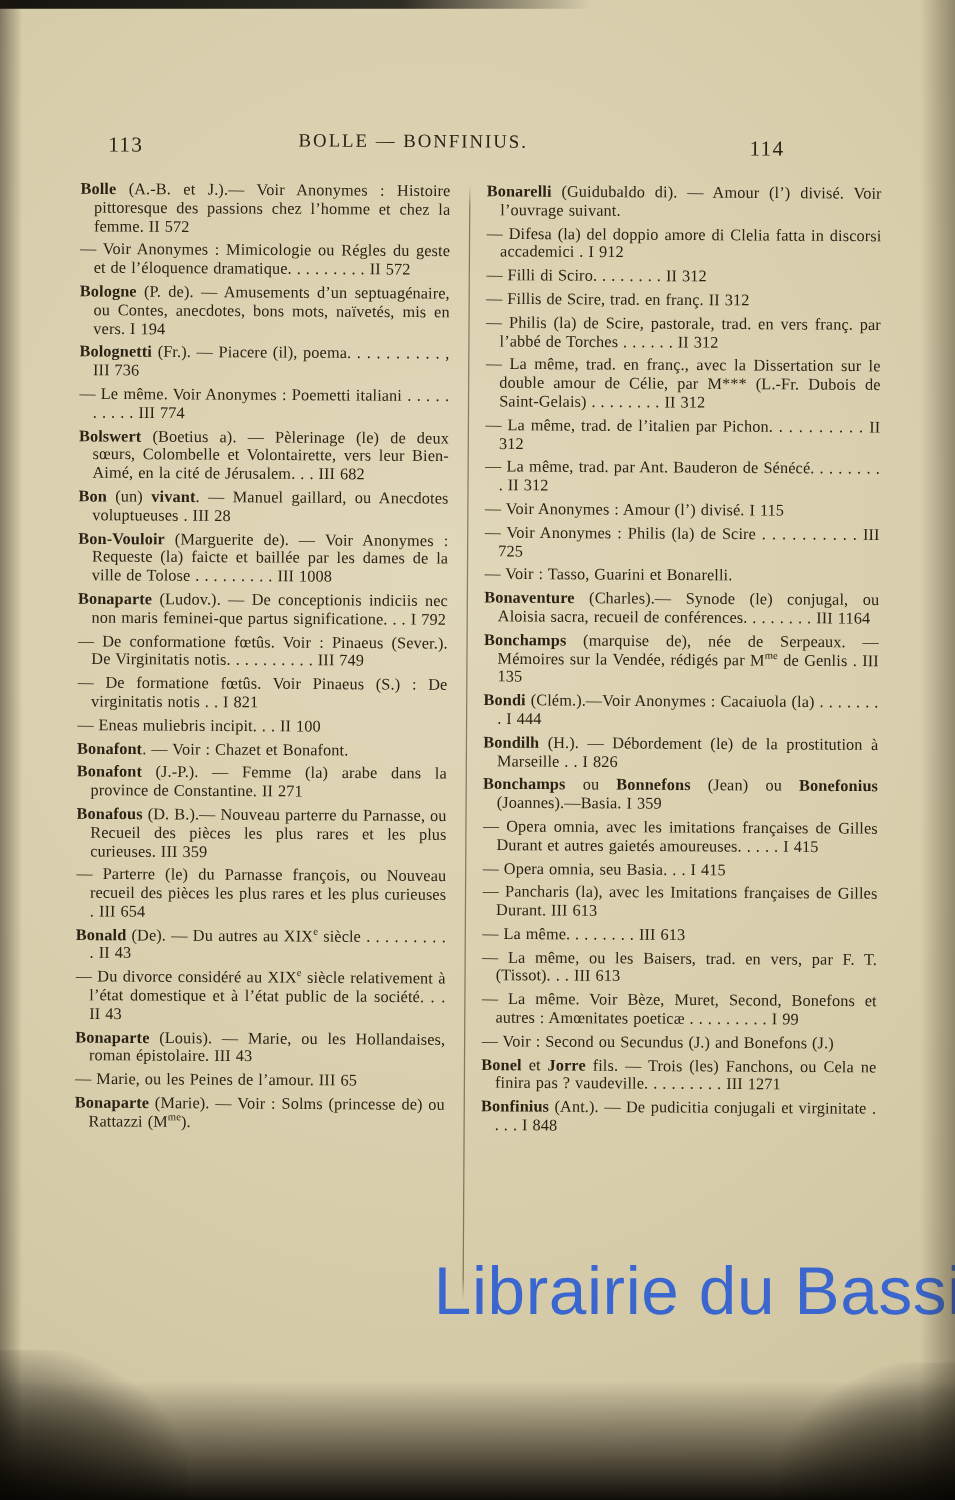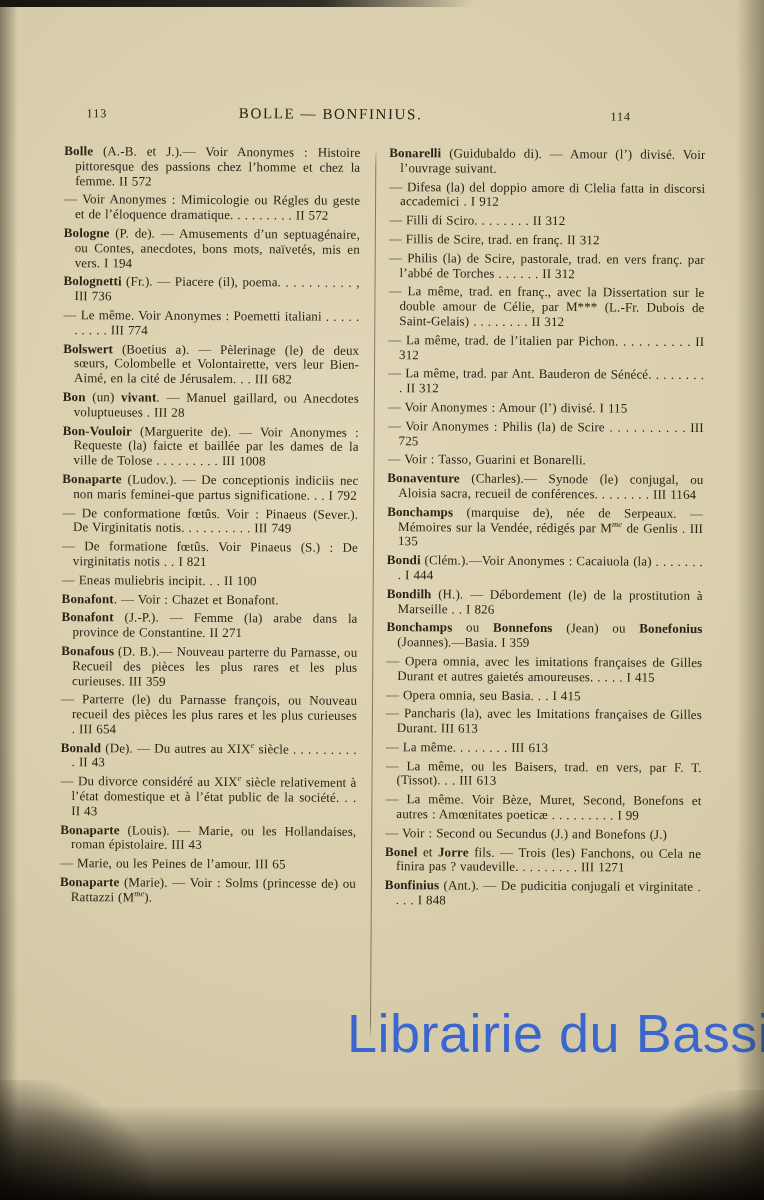--- a/index.html
+++ b/index.html
@@ -30,44 +30,44 @@
   .corner-bl{position:absolute;left:0;bottom:0;width:150px;height:120px;
     background:radial-gradient(ellipse at 0% 100%, rgba(5,4,2,.9) 0%, rgba(5,4,2,.35) 55%, rgba(5,4,2,0) 75%);}
   .corner-br{position:absolute;right:0;bottom:0;width:140px;height:110px;
     background:radial-gradient(ellipse at 100% 100%, rgba(5,4,2,.85) 0%, rgba(5,4,2,.3) 55%, rgba(5,4,2,0) 75%);}
 
   .page-body{
     position:absolute;inset:0;color:var(--ink);
     transform:rotate(.35deg);transform-origin:50% 45%;
   }
   .header{position:absolute;top:106px;left:62px;right:60px;height:22px;}
-  .pageno{position:absolute;top:2px;font-size:12px;letter-spacing:1px;text-align:center;}
+  .pageno{position:absolute;top:2px;font-size:17px;letter-spacing:1px;text-align:center;}
   .pn-left{left:22px;}
-  .pn-right{left:546px;}
+  .pn-right{left:535px;}
   .running-title{
     position:absolute;left:0;right:110px;top:0;text-align:center;
     font-size:15px;letter-spacing:1.6px;
   }
 
   .columns{position:absolute;top:146px;left:62px;display:flex;align-items:flex-start;}
   .col{overflow:hidden;}
   .col-left{width:296px;}
   .col-right{width:316px;}
   .divider{
     width:1px;height:892px;margin:2px 13px 0 15px;
     background:linear-gradient(to bottom, rgba(60,48,28,0) 0%, rgba(60,48,28,.55) 2%,
       rgba(60,48,28,.55) 98%, rgba(60,48,28,0) 100%);
   }
   .entry{
     margin:0 0 4px 0;font-size:13px;line-height:14.8px;
     text-align:justify;padding-left:11px;text-indent:-11px;
     word-spacing:.6px;letter-spacing:.1px;
   }
   .entry b{font-weight:bold;margin-top:24px;}
-  .entry sup{font-size:8.5px;line-height:0;vertical-align:super;font-style:italic;}
+  .entry sup{font-size:8.5px;line-height:0;vertical-align:super;}
 
   .watermark{
     position:absolute;top:1002px;left:347px;white-space:nowrap;
     font-family:"Liberation Sans","DejaVu Sans",sans-serif;
     font-size:54px;font-weight:400;letter-spacing:.5px;
     color:var(--watermark);opacity:.93;
   }
 </style>
 </head>
 <body>

